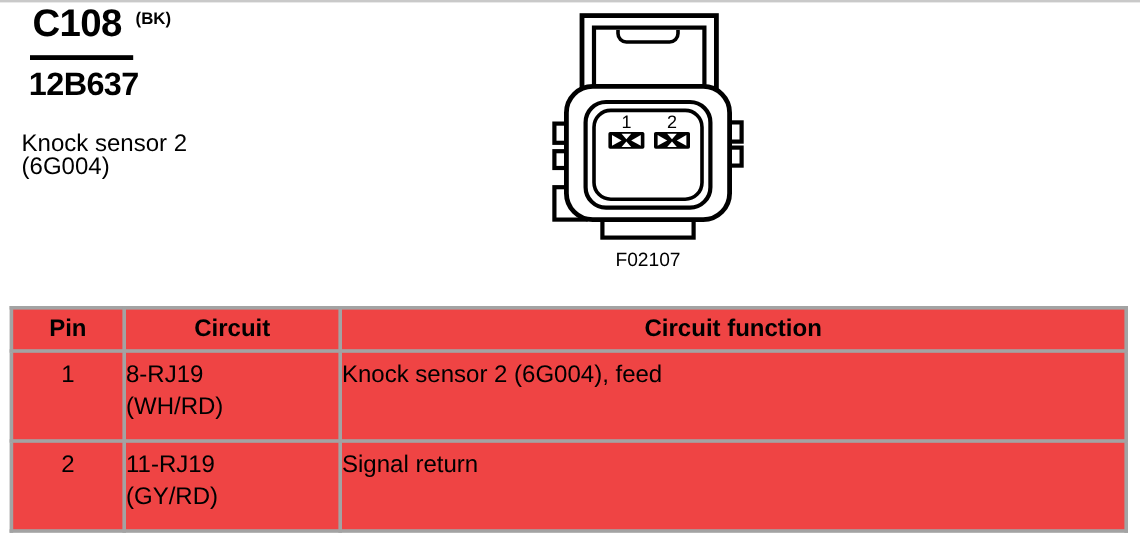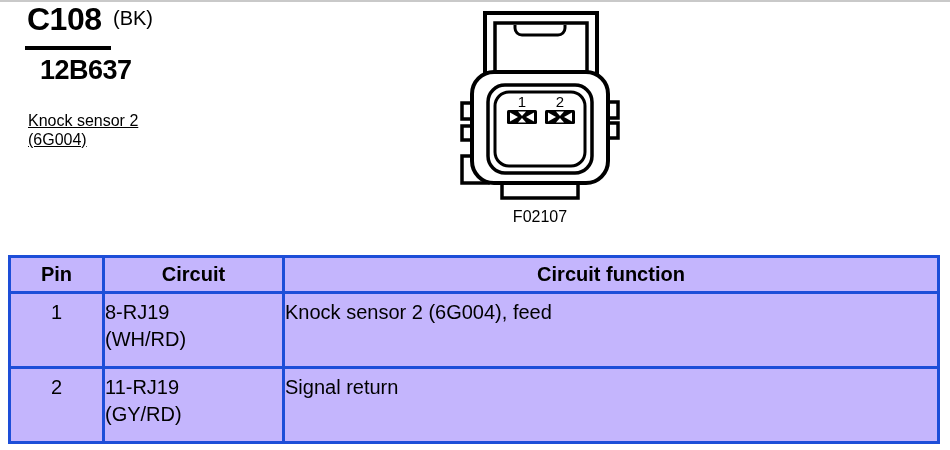--- a/index.html
+++ b/index.html
@@ -17,49 +17,49 @@
     position: absolute; top: 0; left: 0; width: 100%; height: 2px;
     background: #c9c9c9;
   }
   
   .cid {
     position: absolute; left: 27px; top: 1px;
     font-size: 32px; font-weight: bold; letter-spacing: -0.5px;
   }
   .cid-suffix {
     position: absolute; left: 113px; top: 7px;
-    font-size: 20px; font-weight: normal;
+    font-size: 14px; font-weight: bold;
   }
   .cid-underline {
     position: absolute; left: 25px; top: 46px; width: 86px; height: 4px;
     background: #000;
   }
   .part-number {
-    position: absolute; left: 40px; top: 55px;
+    position: absolute; left: 24px; top: 55px;
     font-size: 27px; font-weight: bold; letter-spacing: -0.5px;
   }
   .desc {
-    position: absolute; left: 28px; top: 111px;
-    font-size: 16px; line-height: 19px; text-decoration: underline;
+    position: absolute; left: 18px; top: 111px;
+    font-size: 20px; line-height: 19px;
   }
   
   .connector-svg { position: absolute; left: 450px; top: 0; }
   .svg-label { font-family: "Liberation Sans", sans-serif; font-size: 15px; fill: #000; }
   .svg-caption { font-family: "Liberation Sans", sans-serif; font-size: 16px; fill: #000; }
   
   table.pinout {
     position: absolute; left: 8px; top: 255px;
     width: 932px;
     border-collapse: collapse;
     table-layout: fixed;
     font-size: 20px;
   }
   table.pinout th, table.pinout td {
-    border: 3px solid #1d4ed8;
-    background: #c4b5fd;
+    border: 3px solid #a3a3a3;
+    background: #ef4444;
   }
   table.pinout th {
     height: 33px;
     font-weight: bold;
     text-align: center;
     vertical-align: middle;
     padding: 0;
   }
   table.pinout td {
     height: 67px;

